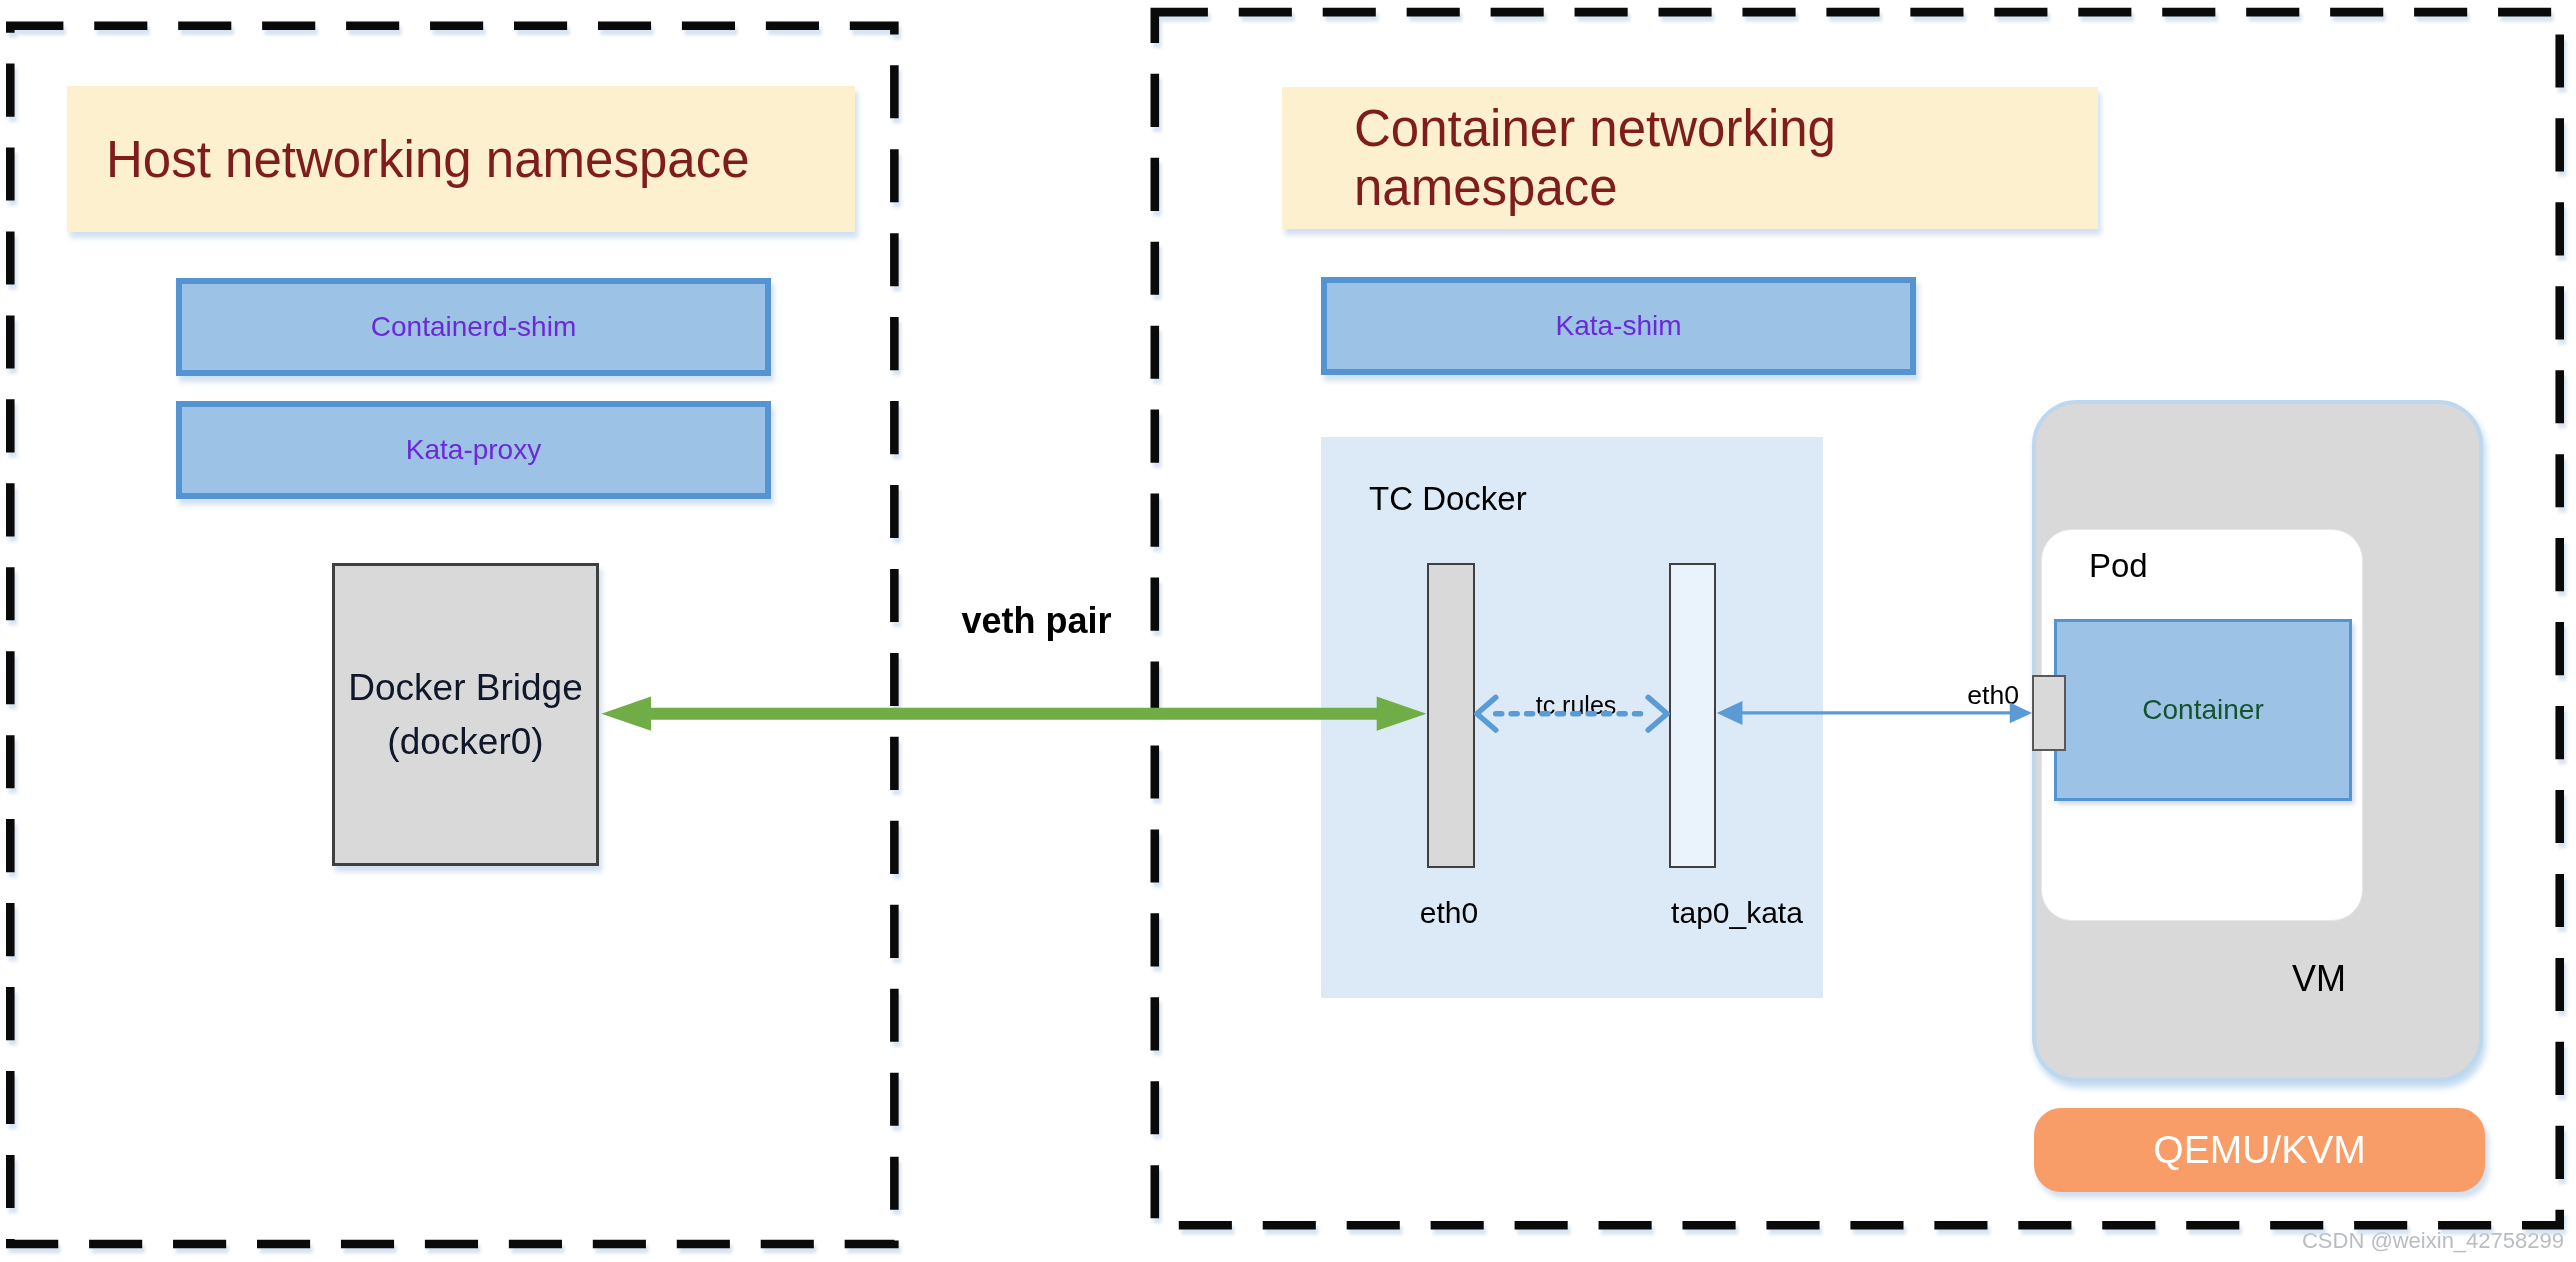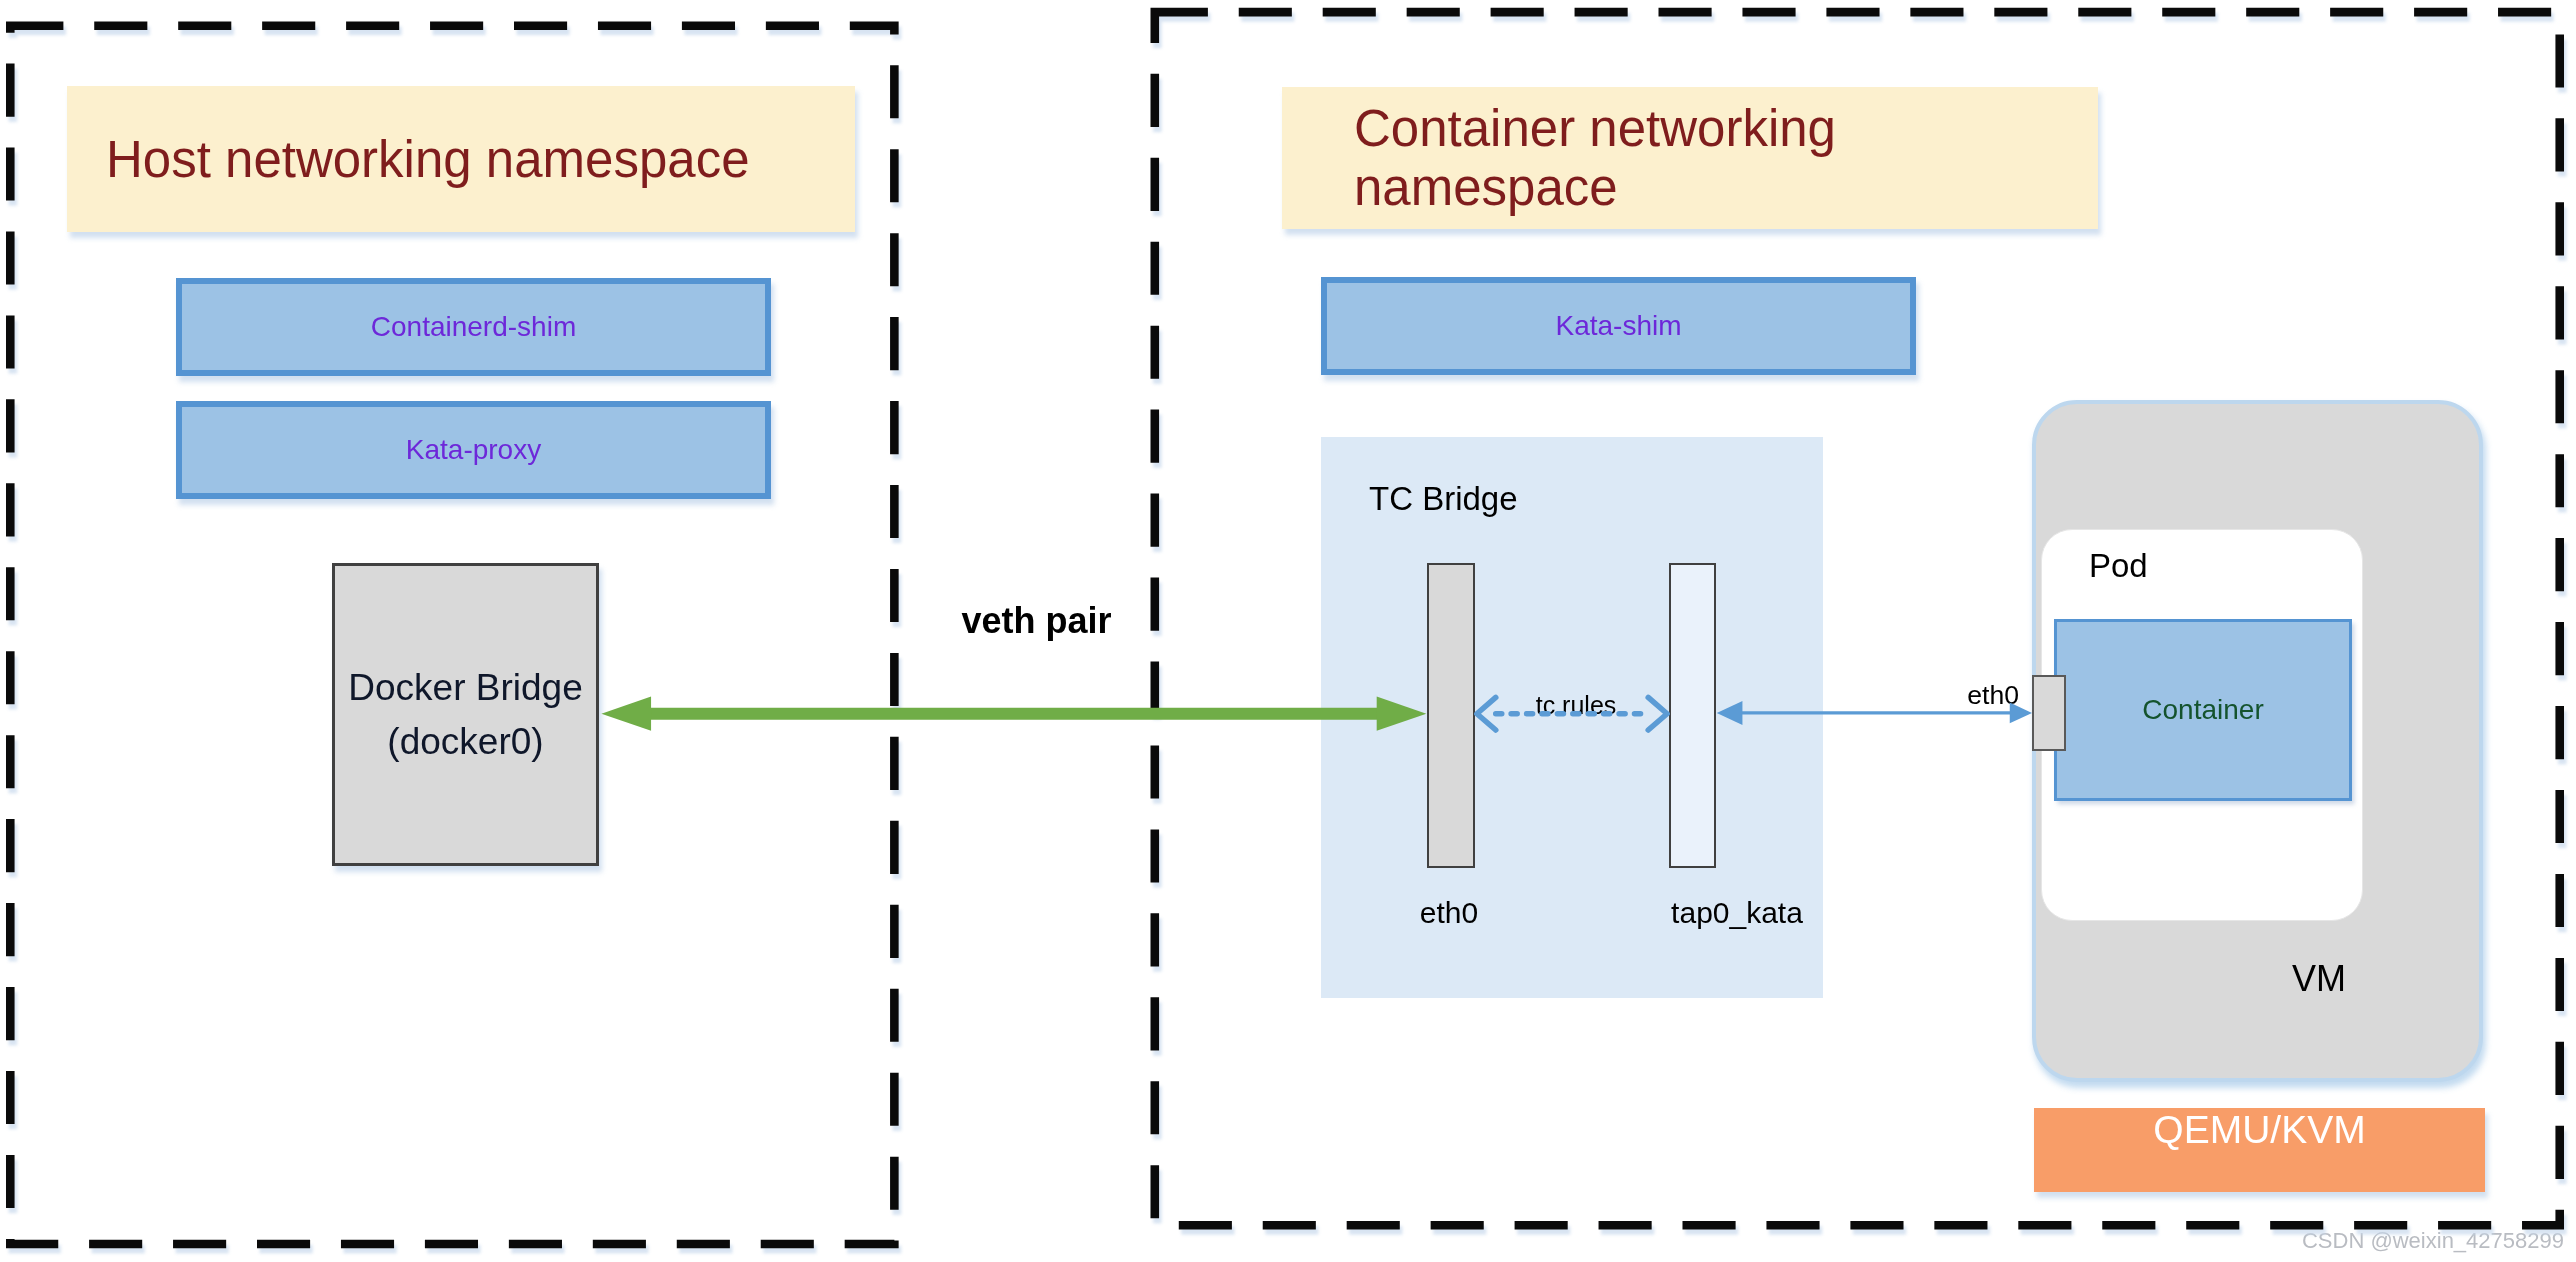--- a/index.html
+++ b/index.html
@@ -33,22 +33,22 @@
     box-shadow:2.6px 5.1px 6.9px rgba(189,215,238,.9);
   }
   .pod{background:#ffffff;border:0.9px solid #e6e6e6;border-radius:31px;}
   .containerbox{
     background:var(--blue-fill);border:3.4px solid var(--blue-border);
     display:flex;align-items:center;justify-content:center;font-size:28px;color:#14532d;
     box-shadow:2.6px 4.3px 4.3px rgba(120,150,190,.35);
   }
   .connector{background:var(--gray-fill);border:2.6px solid #595959;z-index:20;}
   .qemu{
-    background:var(--orange-fill);color:#ffffff;display:flex;
-    justify-content:center;font-size:39px;box-shadow:3.4px 6px 5.1px rgba(199,216,236,.8);
+    background:var(--orange-fill);color:#ffffff;display:flex;align-items:center;
+    justify-content:center;font-size:39px;box-shadow:3.4px 6px 5.1px rgba(199,216,236,.8);border-radius:27px;
   }
   .watermark{color:var(--watermark-gray);font-size:22px;text-align:right;}
   .dashedrect{fill:none;stroke:var(--dash-color);stroke-width:10;filter:drop-shadow(3px 6px 2px rgba(199,216,236,.7));}
   .greenline{stroke:var(--green);stroke-width:14;}
   .greenhead{fill:var(--green);}
   .blueline{stroke:var(--arrow-blue);}
   .bluehead{fill:var(--arrow-blue);}
 </style>
 </head>
 <body>
@@ -77,21 +77,21 @@
   <div class="abs hdr" style="left:1282px;top:87px;width:816px;height:142px;padding-left:72px;">
     <span>Container networking namespace</span>
   </div>
 
   <div class="abs bluebox" style="left:1321px;top:277px;width:595px;height:98px;">
     <span>Kata-shim</span>
   </div>
 
   <div class="abs panel" style="left:1321px;top:437px;width:502px;height:561px;"></div>
 
-  <div class="abs lbl" style="left:1369px;top:480px;font-size:33px;">TC Bridge</div>
+  <div class="abs lbl" style="left:1369px;top:480px;font-size:33px;">TC Docker</div>
 
   <div class="abs bar" style="left:1427px;top:563px;width:48px;height:305px;"></div>
 
   <div class="abs bar light" style="left:1669px;top:563px;width:47px;height:305px;"></div>
 
   <div class="abs lbl center" style="left:1499px;top:651px;width:154px;font-size:25px;margin-top:40px;">tc rules</div>
 
   <div class="abs lbl center" style="left:1376px;top:896px;width:146px;font-size:30px;">eth0</div>
 
   <div class="abs lbl center" style="left:1630px;top:896px;width:214px;font-size:30px;">tap0_kata</div>

